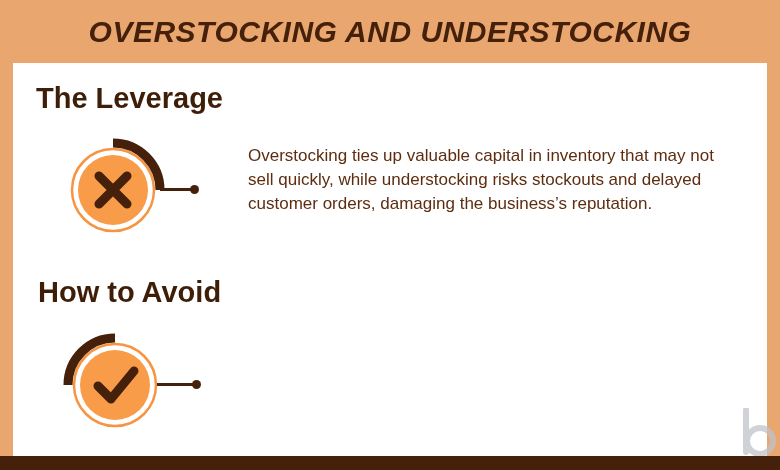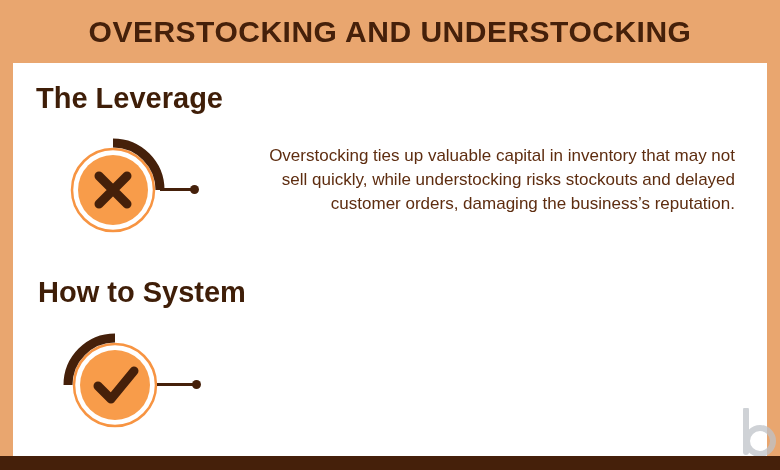--- a/index.html
+++ b/index.html
@@ -20,46 +20,46 @@
   .stripe.left { left: 0; }
   .stripe.right { right: 0; }
   .banner {
     position: absolute;
     top: 0; left: 0; right: 0;
     height: 63px;
     background: #E9A66F;
     display: flex;
     align-items: center;
     justify-content: center;
+    font-style: italic;
   }
   .banner h1 {
     margin: 0;
     font-size: 30px;
     font-weight: 700;
     letter-spacing: 0.5px;
     color: #45200A;
   }
   .heading {
     position: absolute;
     margin: 0;
     font-size: 29px;
     font-weight: 700;
     color: #3F1E08;
   }
   .h-challenge { left: 36px; top: 82px; }
   .h-avoid     { left: 38px; top: 276px; }
   .body-text {
     position: absolute;
     margin: 0;
-    left: 257px;
+    left: 248px;
     width: 478px;
     font-size: 17px;
     line-height: 1.4;
     color: #5E2D10;
-    text-align: right;
   }
   .p-challenge { top: 144px; }
   .p-avoid     { top: 327px; }
   .icon { position: absolute; }
   .i-challenge { left: 58px; top: 135px; }
   .i-avoid     { left: 60px; top: 330px; }
   .connector {
     position: absolute;
     height: 3px;
     background: #45200A;
@@ -107,21 +107,21 @@
       <circle cx="55" cy="55" r="35" fill="#F89C4A"></circle>
       <path d="M 55 8 A 47 47 0 0 1 102 55" fill="none" stroke="#45200A" stroke-width="9"></path>
       <path d="M 41 41 L 69 69 M 69 41 L 41 69" fill="none" stroke="#45200A" stroke-width="9" stroke-linecap="round"></path>
     </svg>
   </div>
   <div class="connector c-challenge"></div>
   <div class="dot d-challenge"></div>
 
   <p class="body-text p-challenge">Overstocking ties up valuable capital in inventory that may not sell quickly, while understocking risks stockouts and delayed customer orders, damaging the business’s reputation.</p>
 
-  <h2 class="heading h-avoid">How to System</h2>
+  <h2 class="heading h-avoid">How to Avoid</h2>
 
   <div class="icon i-avoid">
     <svg width="110" height="110" viewBox="0 0 110 110" aria-hidden="true">
       <circle cx="55" cy="55" r="41" fill="none" stroke="#F79442" stroke-width="2.5"></circle>
       <circle cx="55" cy="55" r="35" fill="#F89C4A"></circle>
       <path d="M 8 55 A 47 47 0 0 1 55 8" fill="none" stroke="#45200A" stroke-width="9"></path>
       <path d="M 38 56 L 51 69 L 74 41" fill="none" stroke="#45200A" stroke-width="9" stroke-linecap="round" stroke-linejoin="round"></path>
     </svg>
   </div>
   <div class="connector c-avoid"></div>

